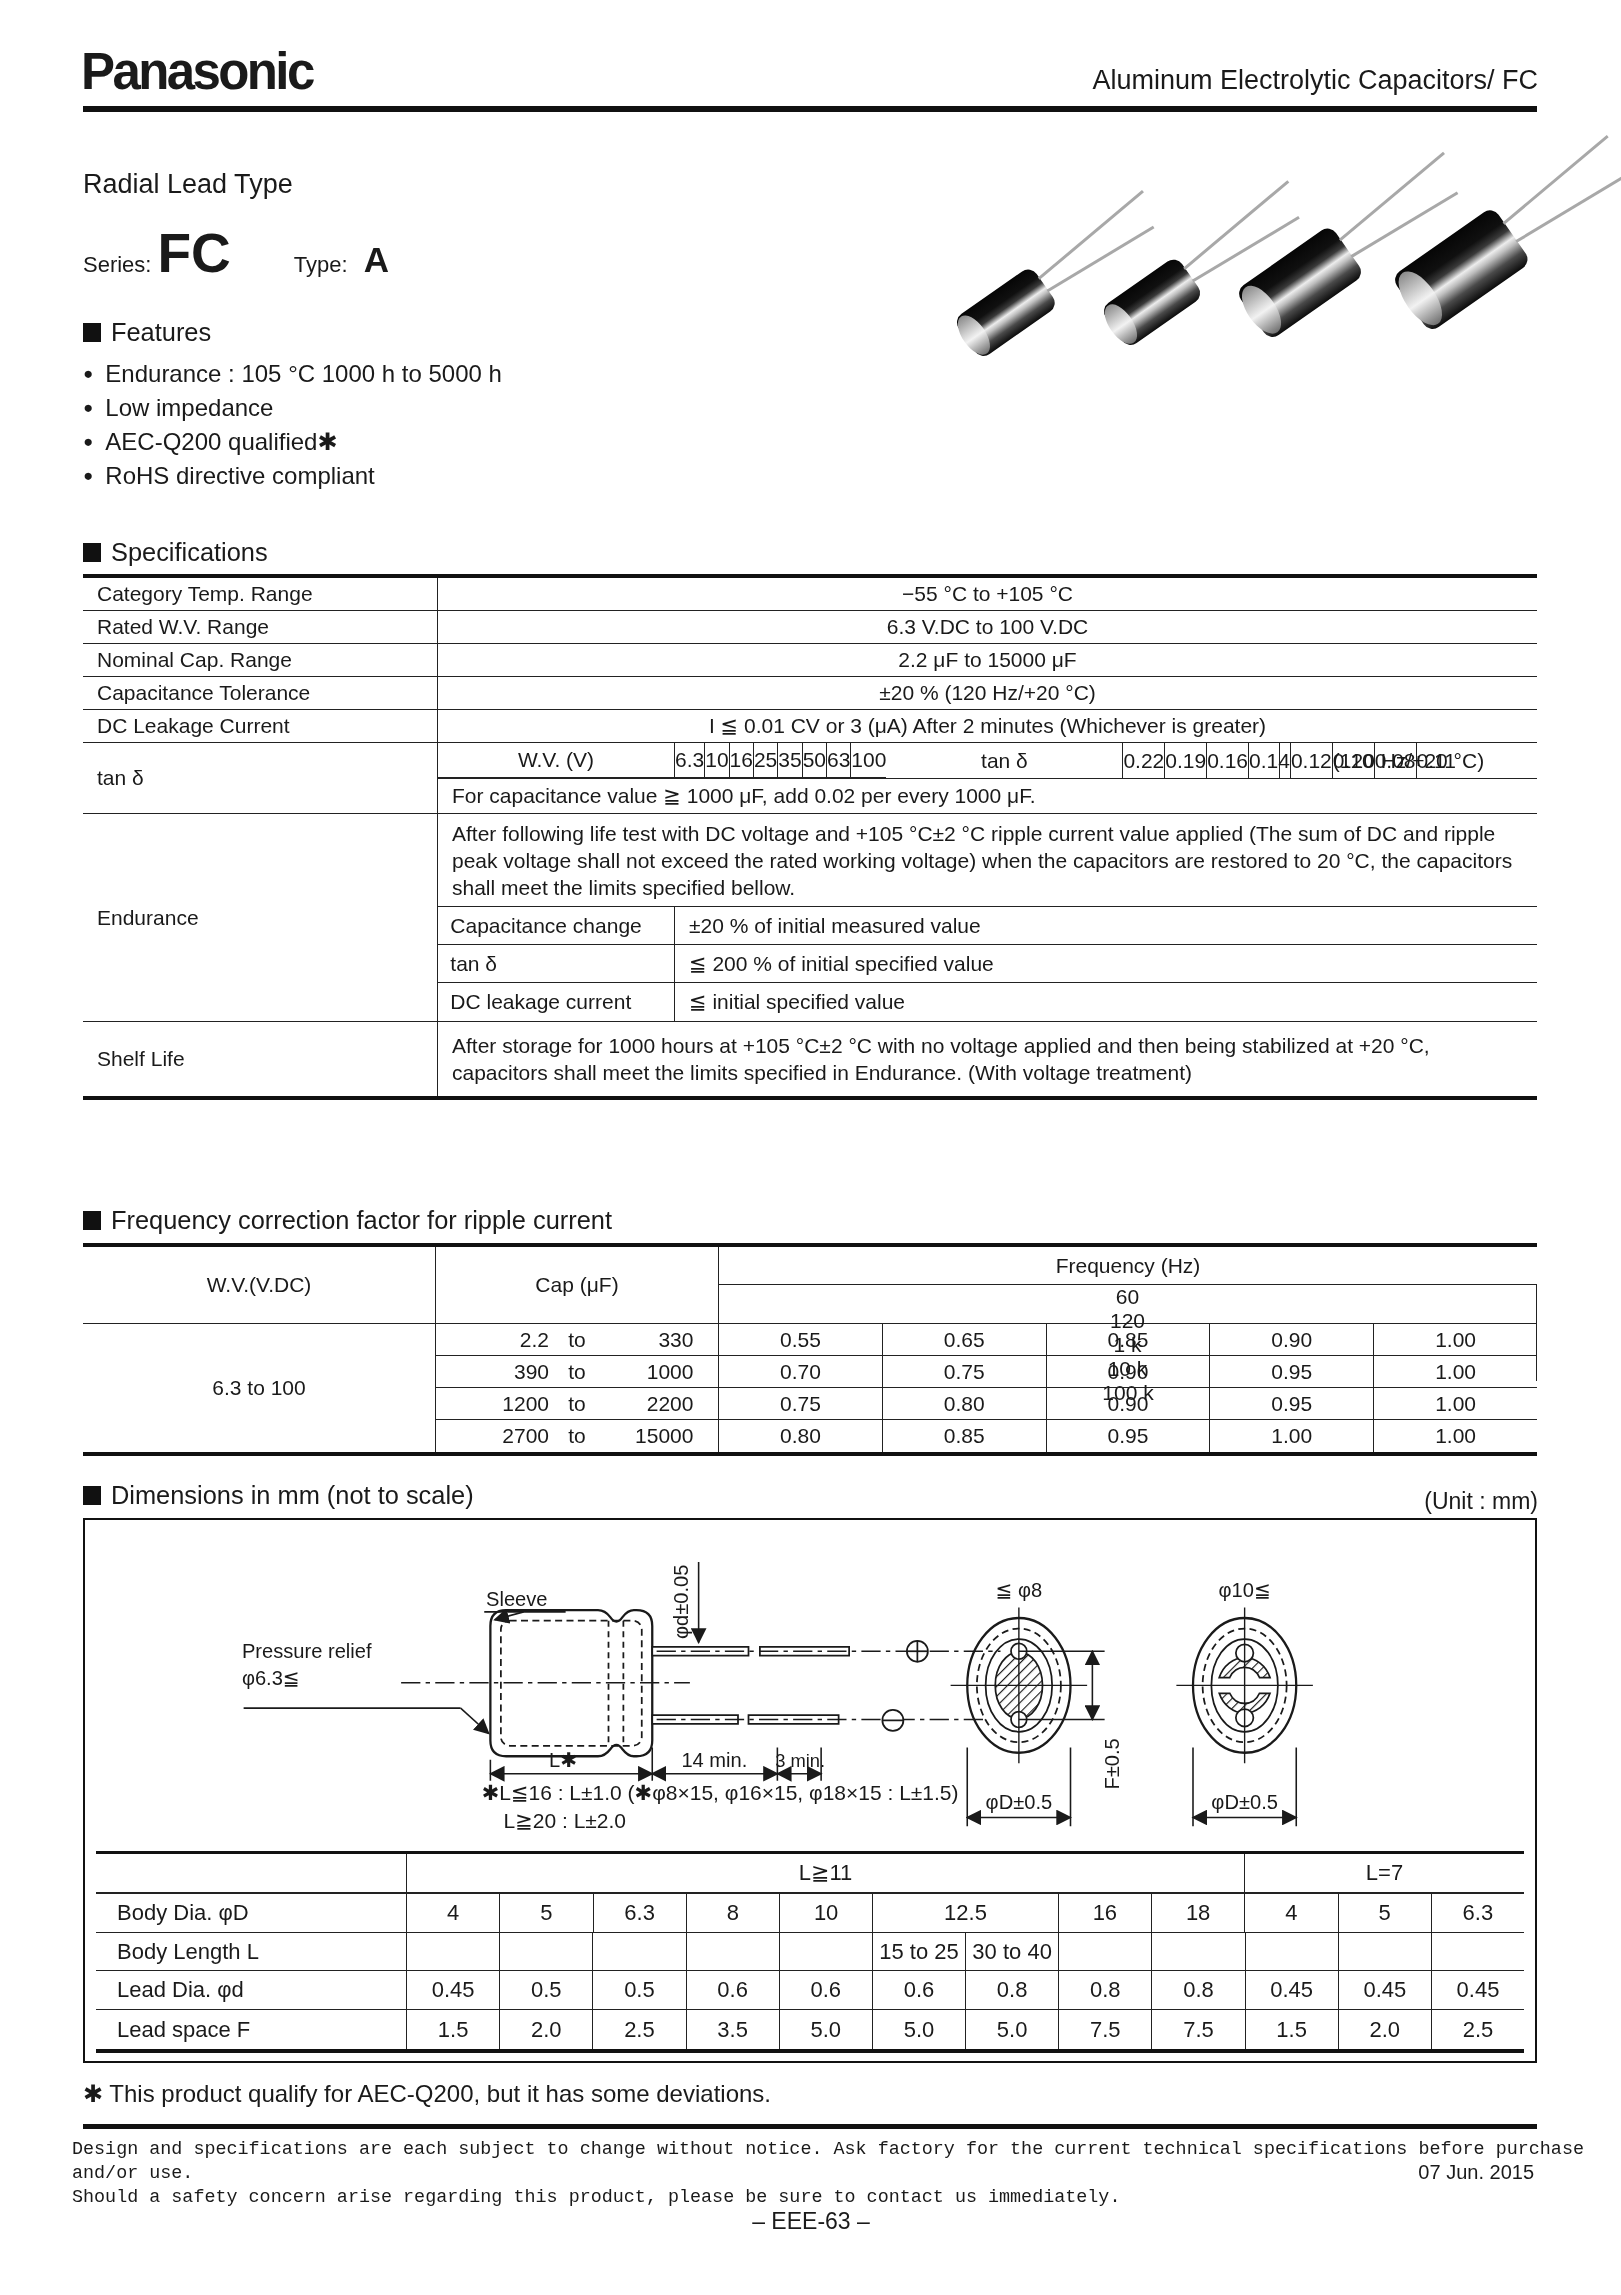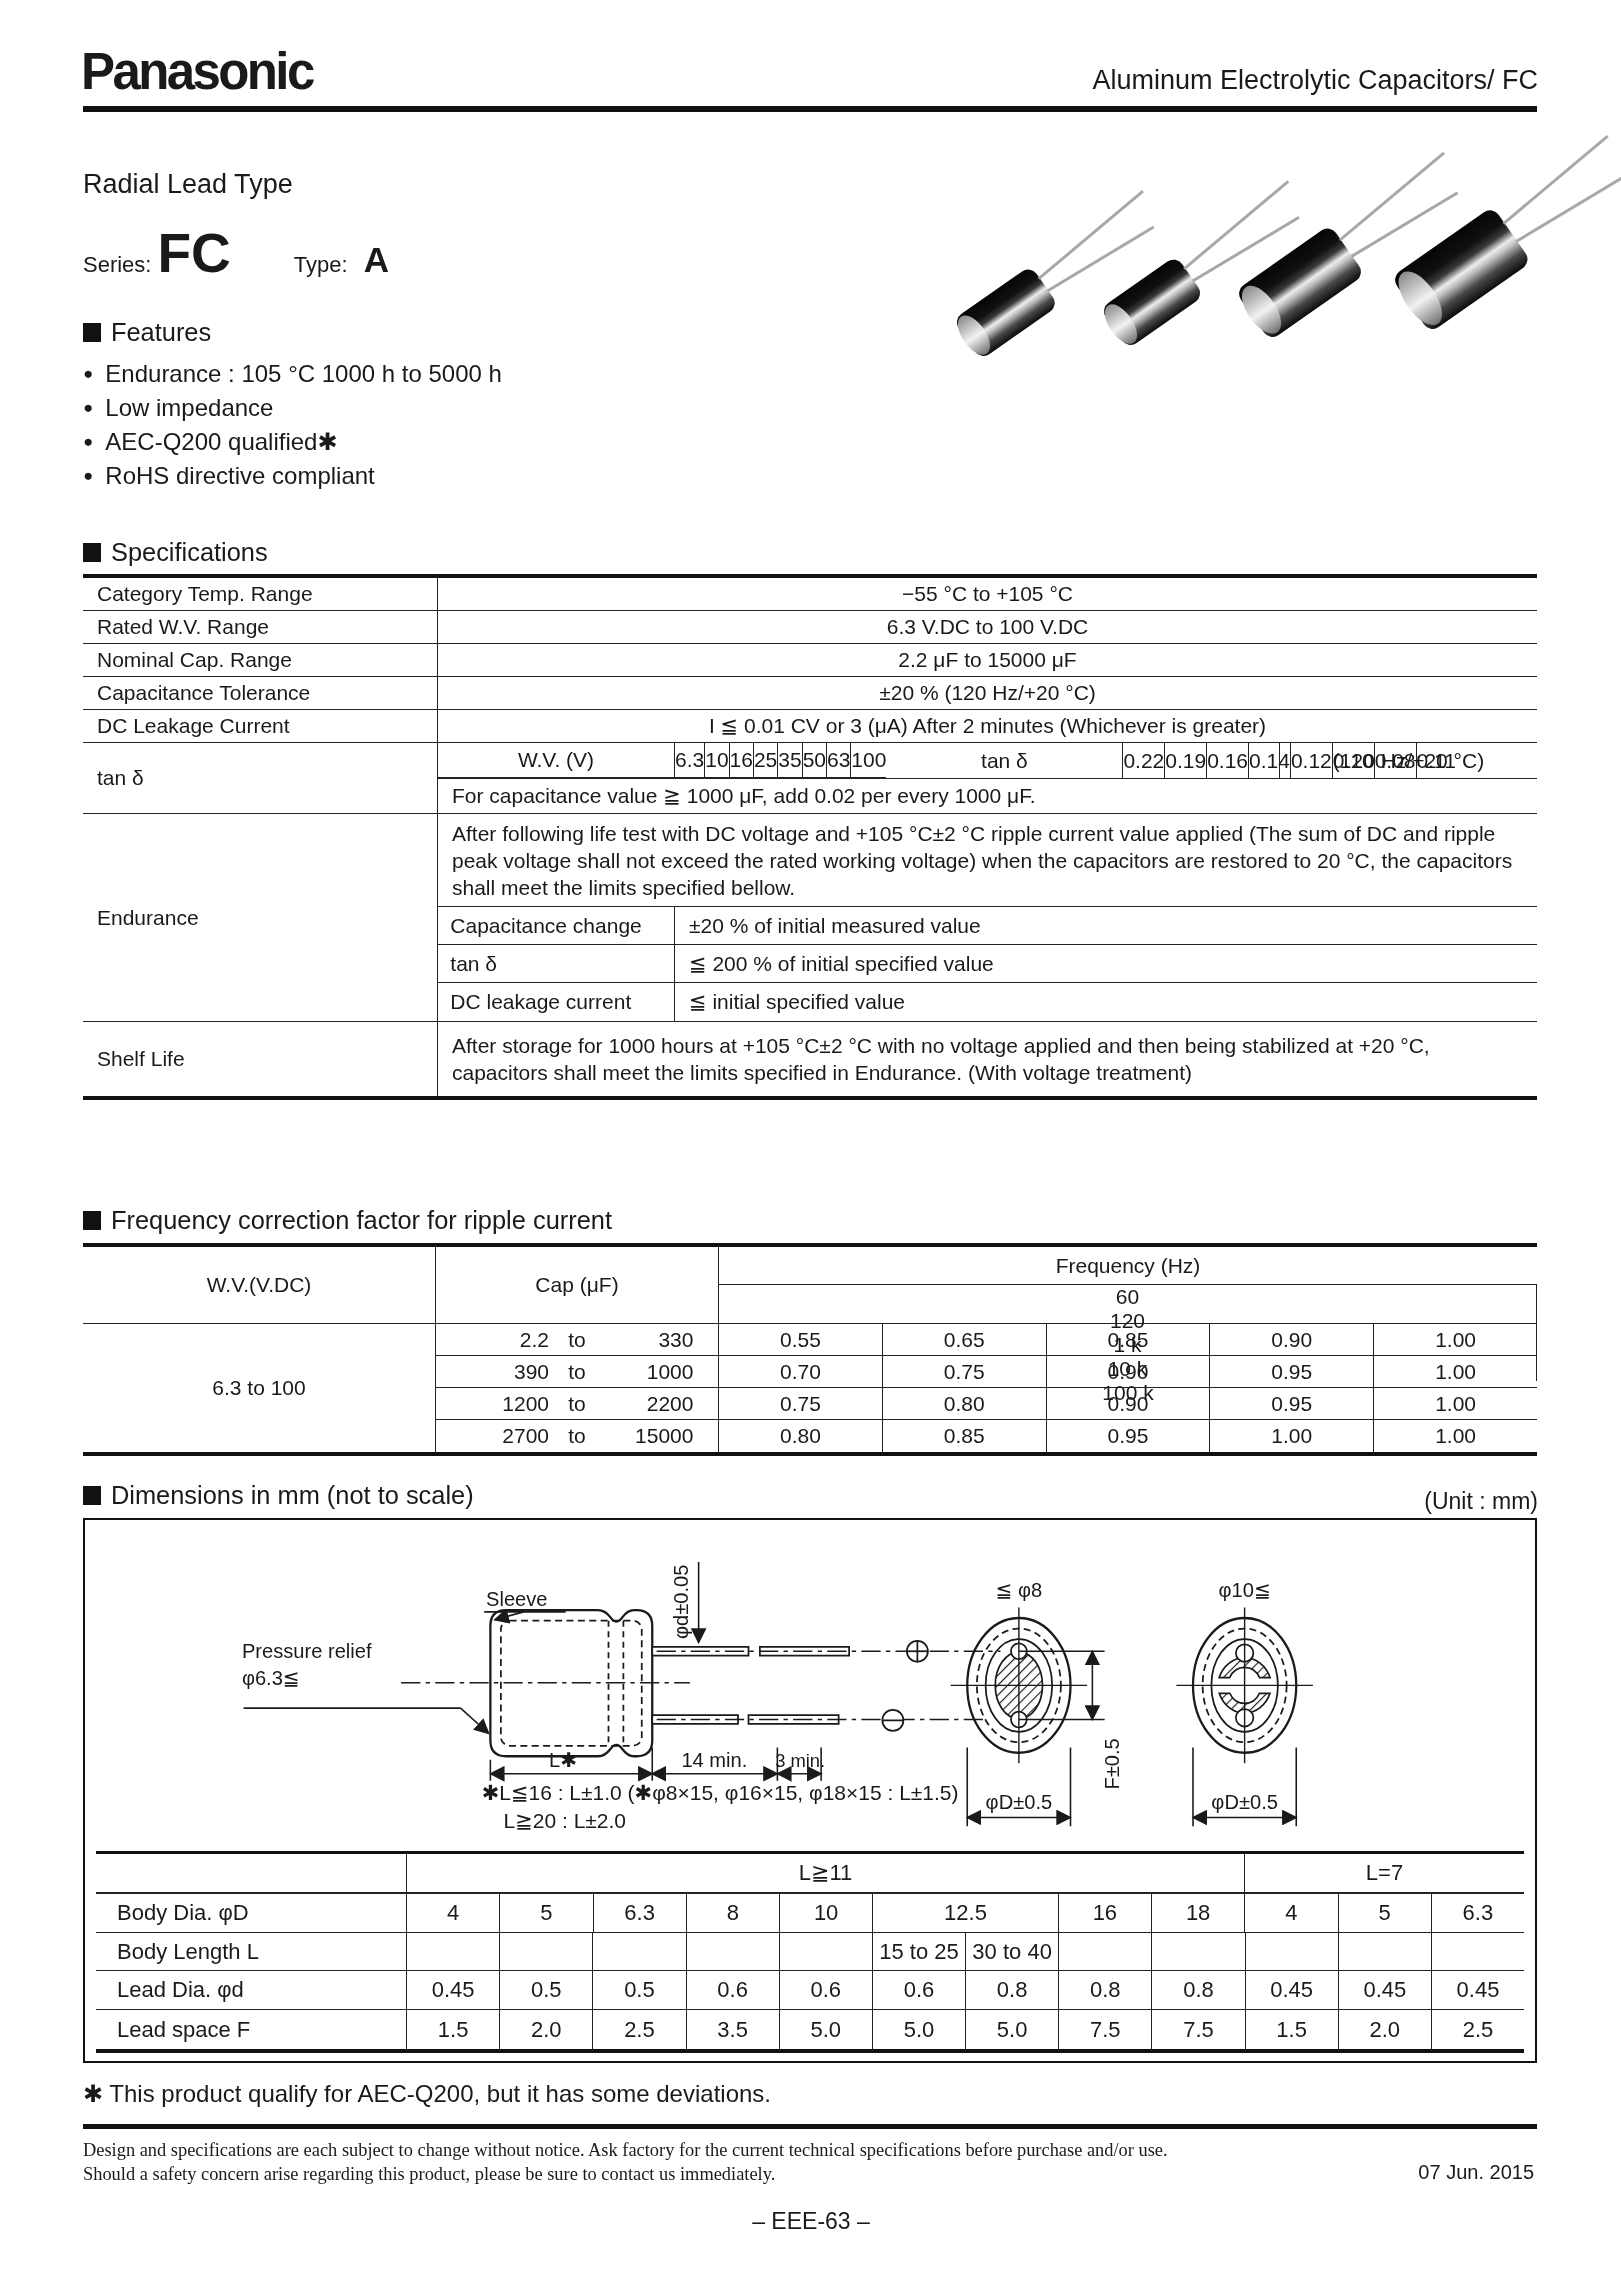--- a/index.html
+++ b/index.html
@@ -97,21 +97,21 @@
   .dlab { width:311px; border-right:1.8px solid #222; display:flex; align-items:center; padding-left:21px; flex-shrink:0; }
   .dcells { flex:1; display:flex; }
   .dcell { flex:1; border-right:1.8px solid #222; display:flex; align-items:center; justify-content:center; }
   .dcell.wide { flex:2; }
   .dcell:last-child { border-right:none; }
   .dl11 { width:838px; border-right:1.8px solid #222; display:flex; align-items:center; justify-content:center; flex-shrink:0; }
   .dl7 { flex:1; display:flex; align-items:center; justify-content:center; }
   
   .aec-note { position:absolute; left:83px; top:2080px; font-size:24px; }
   .foot-rule { position:absolute; left:83px; top:2124px; width:1454px; height:5.3px; background:#111; }
-  .foot-text { position:absolute; left:83px; top:2138px; font-family:Liberation Serif, serif; font-size:18.4px; line-height:24px; }
+  .foot-text { position:absolute; left:72px; top:2138px; font-family:Liberation Mono, monospace; font-size:18.4px; line-height:24px; }
   .foot-date { position:absolute; right:88px; top:2161px; font-size:20px; }
   .page-num { position:absolute; left:0; width:100%; top:2208px; text-align:center; font-size:23px; }
   svg text { font-family:"Liberation Sans","DejaVu Sans",sans-serif; fill:#1a1a1a; }
 </style>
 </head>
 <body>
 
 <div class="page">
 
   <div class="logo">Panasonic</div>

